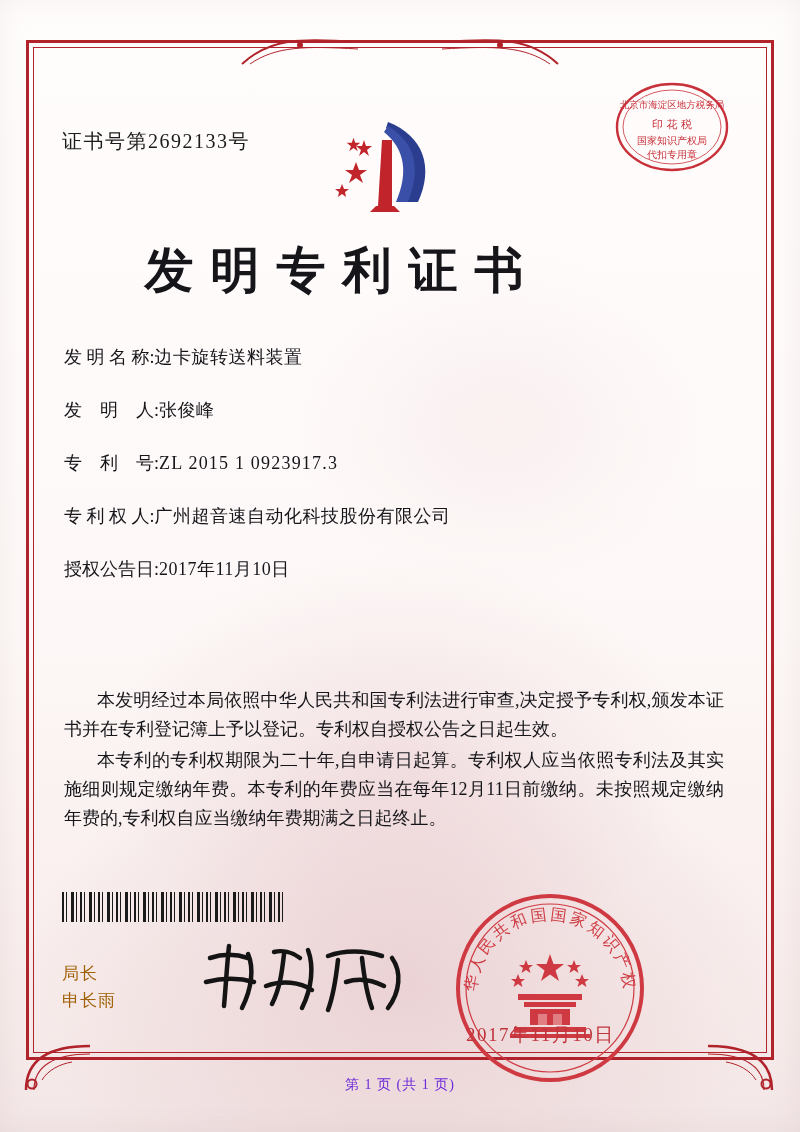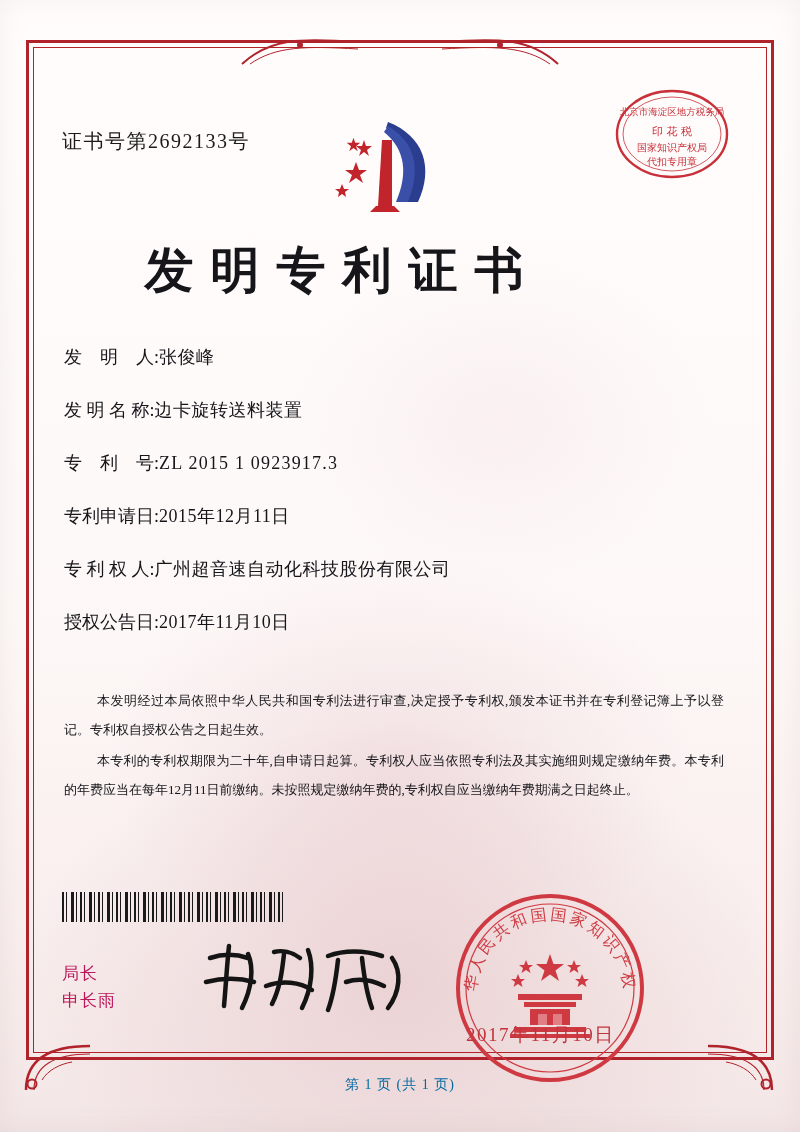--- a/index.html
+++ b/index.html
@@ -75,21 +75,21 @@
     top: 110px;
     width: 140px;
     height: 115px;
   }
   .logo svg { width: 100%; height: 100%; }
 
   
   .stamp-top {
     position: absolute;
     left: 612px;
-    top: 86px;
+    top: 79px;
     width: 120px;
     height: 96px;
     color: #0f766e;
   }
   .stamp-top svg { width: 100%; height: 100%; }
 
   .title {
     position: absolute;
     left: 0;
     top: 238px;
@@ -121,21 +121,21 @@
   .field .val {
     letter-spacing: 0.5px;
   }
   .field.pat-no .val { letter-spacing: 1.2px; }
 
   .body-text {
     position: absolute;
     left: 64px;
     top: 686px;
     width: 660px;
-    font-size: 13px;
+    font-size: 18px;
     line-height: 29px;
     color: #16161a;
     text-align: justify;
   }
   .body-text p {
     margin: 0 0 2px 0;
     text-indent: 33px;
   }
 
   
@@ -163,21 +163,21 @@
     color: #cf3a42;
   }
   .stamp-main svg { width: 100%; height: 100%; }
 
   .director-block {
     position: absolute;
     left: 62px;
     top: 960px;
     font-size: 17px;
     line-height: 27px;
-    color: #be185d;
+    color: #a16207;
     letter-spacing: 1px;
   }
   .signature {
     position: absolute;
     left: 196px;
     top: 938px;
     width: 220px;
     height: 80px;
     color: #141414;
   }
@@ -193,21 +193,21 @@
     font-family: "Liberation Serif", serif;
   }
 
   .page-num {
     position: absolute;
     left: 0;
     top: 1076px;
     width: 800px;
     text-align: center;
     font-size: 14px;
-    color: #0369a1;
+    color: #6d28d9;
     letter-spacing: 1px;
   }
 
   .edge-shadow {
     position: absolute;
     inset: 0;
     box-shadow: inset 0 0 28px rgba(150,120,120,0.10);
     pointer-events: none;
   }
 </style>
@@ -277,30 +277,27 @@
       <text x="60" y="49" font-size="11" fill="#c8303a" text-anchor="middle" font-family="'DejaVu Sans',sans-serif">印 花 税</text>
       <text x="60" y="65" font-size="10" fill="#c8303a" text-anchor="middle" font-family="'DejaVu Sans',sans-serif">国家知识产权局</text>
       <text x="60" y="79" font-size="10" fill="#c8303a" text-anchor="middle" font-family="'DejaVu Sans',sans-serif">代扣专用章</text>
     </svg>
   </div>
 
   <div class="title">发明专利证书</div>
 
   <div class="fields">
     <div class="field">
+      <span class="lbl">发 明 名 称:</span><span class="val">边卡旋转送料装置</span>
+    </div>
+    <div class="field">
       <span class="lbl">发　明　人:</span><span class="val">张俊峰</span>
-    </div>
-    <div class="field">
-      <span class="lbl">发 明 名 称:</span><span class="val">边卡旋转送料装置</span>
     </div>
     <div class="field pat-no">
       <span class="lbl">专　利　号:</span><span class="val">ZL 2015 1 0923917.3</span>
-    </div>
-    <div class="field">
-      <span class="lbl">专利申请日:</span><span class="val">2015年12月11日</span>
     </div>
     <div class="field">
       <span class="lbl">专 利 权 人:</span><span class="val">广州超音速自动化科技股份有限公司</span>
     </div>
     <div class="field">
       <span class="lbl">授权公告日:</span><span class="val">2017年11月10日</span>
     </div>
   </div>
 
   <div class="body-text">

